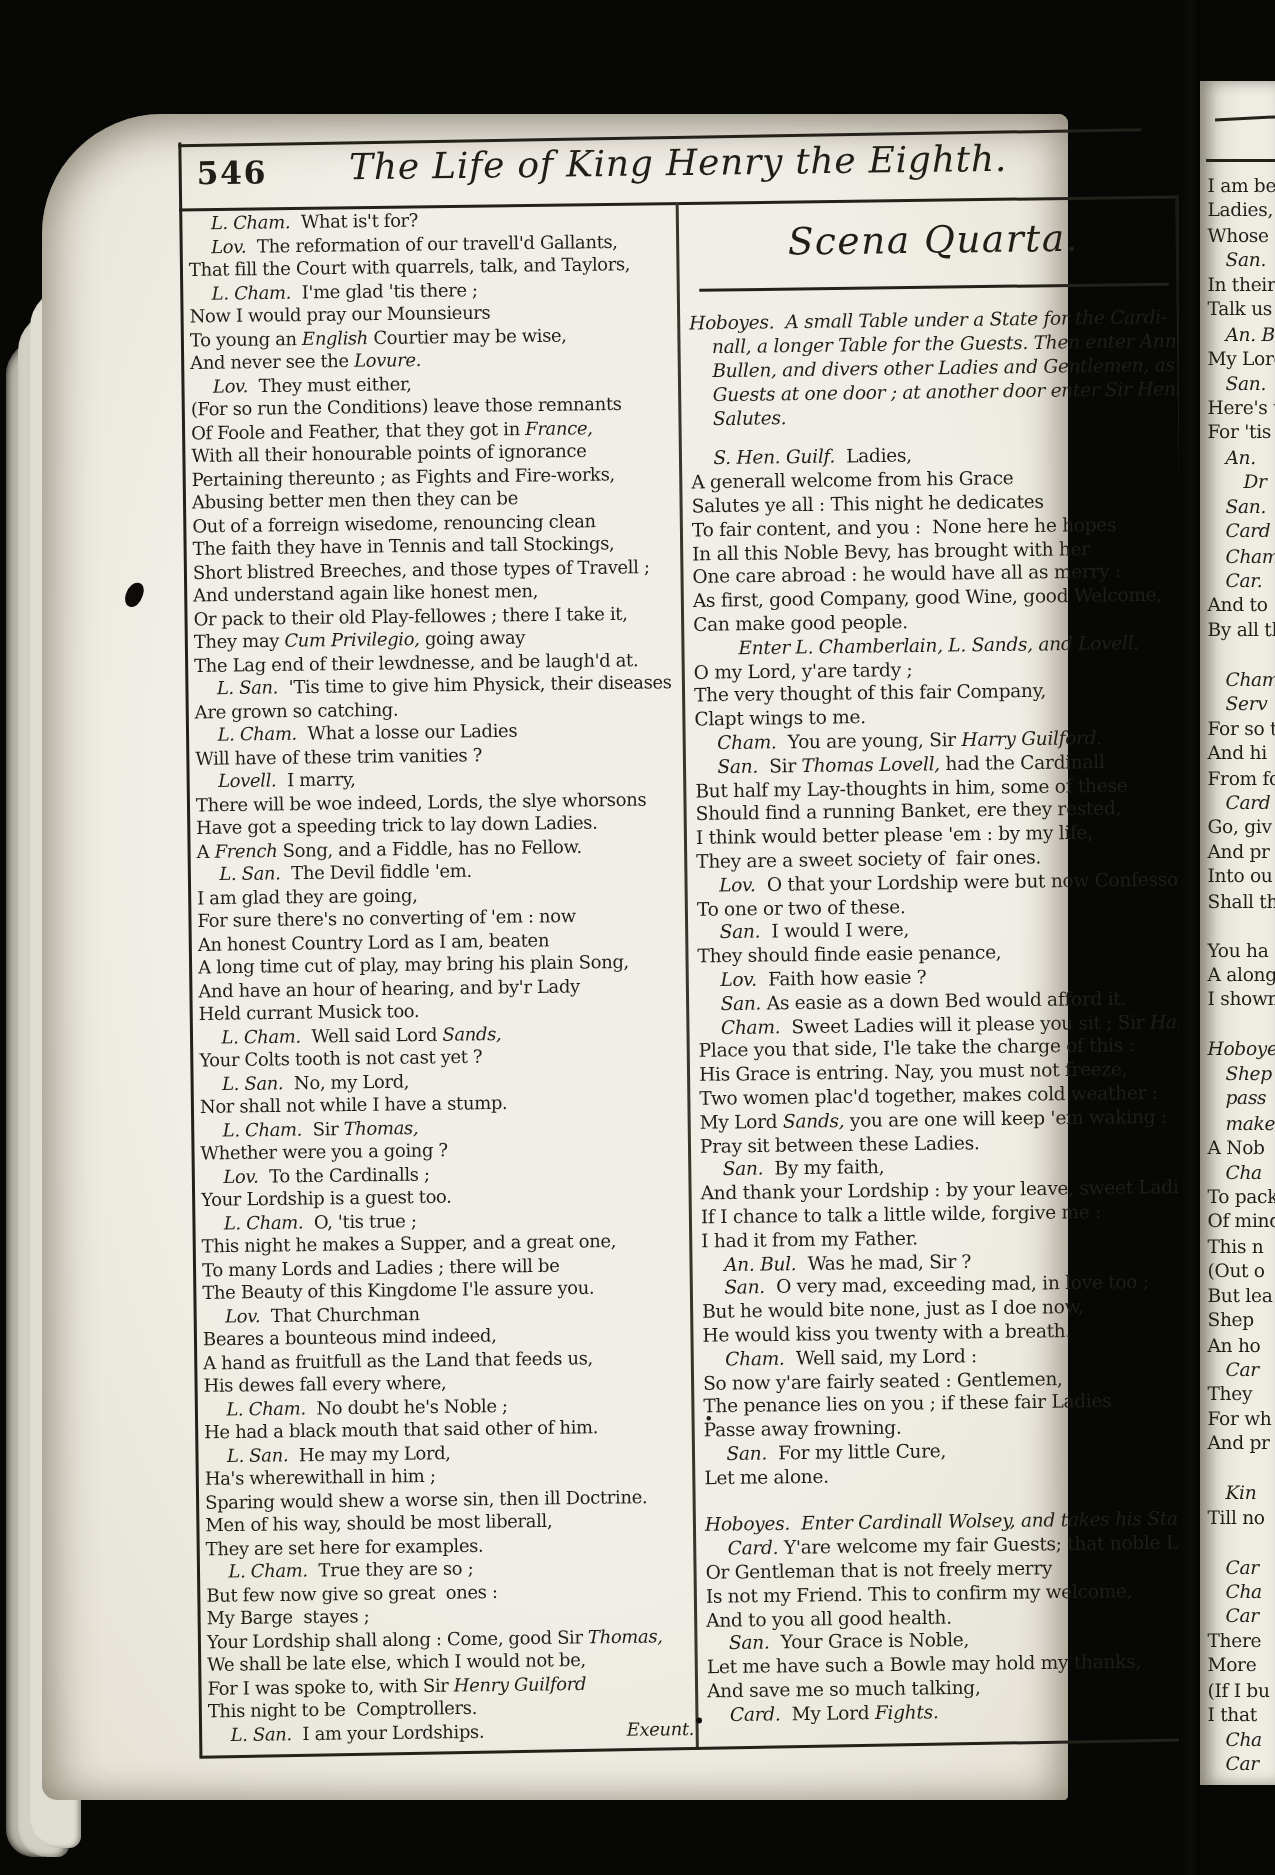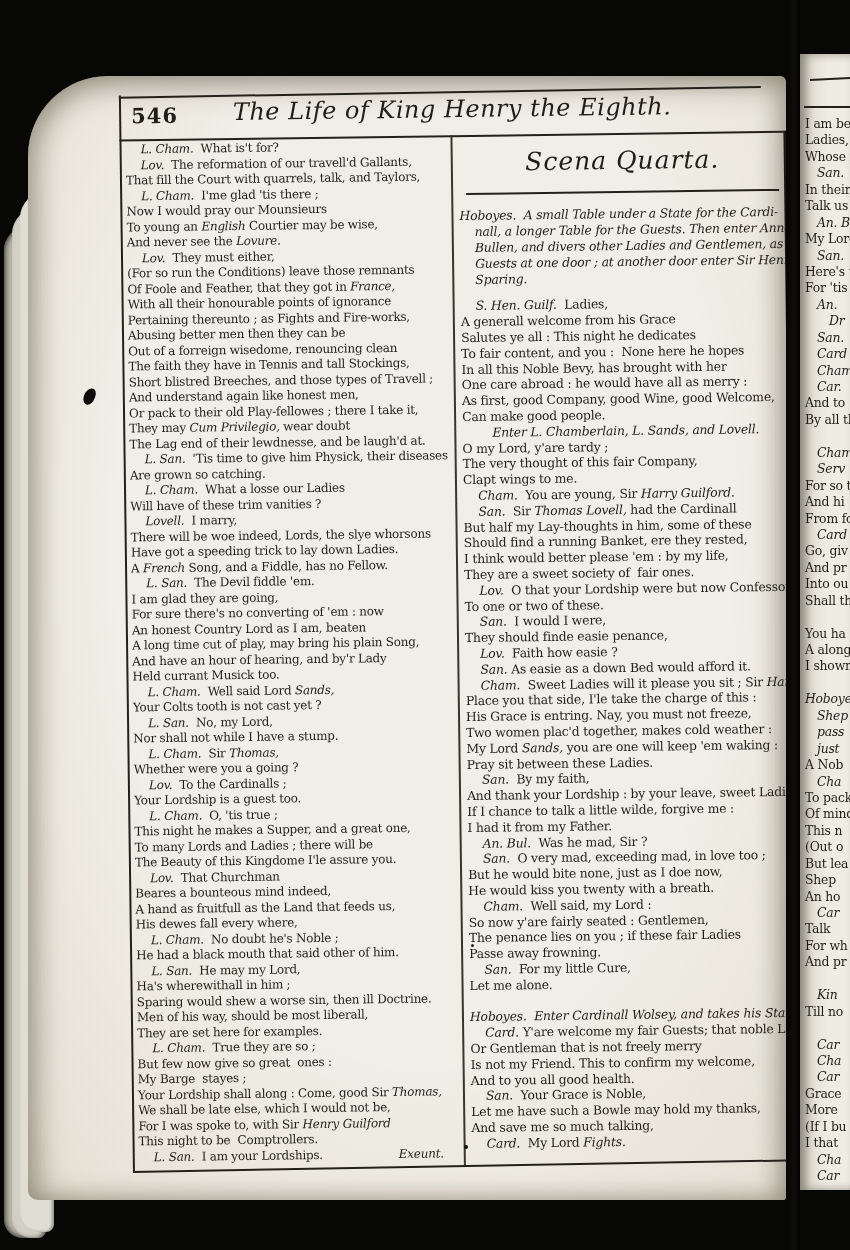--- a/index.html
+++ b/index.html
@@ -8,21 +8,21 @@
     background:#070706;
     font-family:"DejaVu Serif","Liberation Serif",serif;
     color:#211e17;
   }
   
   .edge-stack{position:absolute;border-radius:26px 6px 8px 20px;}
   .edge-1{left:4px;top:226px;width:30px;height:1012px;background:#b8b4a8;box-shadow:0 0 6px #000 inset;}
   .edge-2{left:12px;top:208px;width:34px;height:1030px;background:#d2cfc4;box-shadow:-3px 0 4px rgba(0,0,0,.55) inset;}
   .edge-3{left:20px;top:192px;width:34px;height:1040px;background:#e0ddd2;box-shadow:-2px 0 3px rgba(0,0,0,.35) inset;}
   .main-page{
-    position:absolute;left:28px;top:76px;width:758px;height:1124px;
+    position:absolute;left:28px;top:76px;width:684px;height:1124px;
     background:radial-gradient(ellipse at 52% 42%, #f1eee7 55%, #e6e2d6 92%, #d8d4c6 100%);
     border-radius:80px 6px 3px 10px;
     box-shadow:inset 0 14px 28px rgba(90,80,60,.28), inset -10px 0 22px rgba(70,60,45,.25), inset 12px 0 26px rgba(90,80,60,.30);
   }
   .tilt{position:absolute;inset:0;transform:rotate(-0.75deg);transform-origin:48% 50%;}
   .gutter{position:absolute;left:786px;top:0;width:14px;height:1250px;background:linear-gradient(90deg,#060605,#0e0d0b 60%,#030302);}
   .adjacent-page{
     position:absolute;left:800px;top:54px;width:50px;height:1136px;
     background:linear-gradient(90deg,#dcd8cc,#efece4 55%);
     box-shadow:inset 6px 0 10px rgba(40,35,25,.45);
@@ -52,21 +52,21 @@
   .scene-rule{width:96%;height:2px;background:#24211a;margin:9px auto 13px auto;}
   .sd-block .ln{line-height:15.9px;height:15.9px;font-style:italic;}
   .sd-gap{height:11px;}
   .ln{white-space:pre;overflow:visible;}
   .it{font-style:italic;}
   .t-c{text-align:center;font-style:italic;}
   .t-sd{font-style:italic;}
   .i1{padding-left:15px;}
   .i2{padding-left:26px;}
   .split{display:flex;justify-content:space-between;}
-  .split .fr{font-style:italic;padding-right:19px;}
+  .split .fr{font-style:italic;padding-right:0;}
   .signature-mark{text-align:right;padding-right:4px;font-size:13px;height:15.8px;line-height:15.8px;}
   
   .adj-rule-1{left:10px;top:24px;width:40px;height:2px;transform:rotate(-3deg);}
   .adj-rule-2{left:4px;top:52px;width:46px;height:2px;}
   .adj-text{position:absolute;left:5px;top:62px;width:60px;font-size:12.4px;letter-spacing:-.2px;}
   .adj-text .ln{line-height:16.45px;height:16.45px;}
   .adj-text .i1{padding-left:12px;}
   .adj-text .i2{padding-left:24px;}
   
   .ink-blot{position:absolute;left:84px;top:388px;width:11px;height:17px;background:#0d0c0a;border-radius:60% 40% 55% 45%;transform:rotate(18deg);}
@@ -105,21 +105,21 @@
         <div class="ln t-l"><span>(For so run the Conditions) leave those remnants</span></div>
         <div class="ln t-l"><span>Of Foole and Feather, that they got in </span><span class="it">France,</span></div>
         <div class="ln t-l"><span>With all their honourable points of ignorance</span></div>
         <div class="ln t-l"><span>Pertaining thereunto ; as Fights and Fire-works,</span></div>
         <div class="ln t-l"><span>Abusing better men then they can be</span></div>
         <div class="ln t-l"><span>Out of a forreign wisedome, renouncing clean</span></div>
         <div class="ln t-l"><span>The faith they have in Tennis and tall Stockings,</span></div>
         <div class="ln t-l"><span>Short blistred Breeches, and those types of Travell ;</span></div>
         <div class="ln t-l"><span>And understand again like honest men,</span></div>
         <div class="ln t-l"><span>Or pack to their old Play-fellowes ; there I take it,</span></div>
-        <div class="ln t-l"><span>They may </span><span class="it">Cum Privilegio,</span><span> wear doubt</span></div>
+        <div class="ln t-l"><span>They may </span><span class="it">Cum Privilegio,</span><span> going away</span></div>
         <div class="ln t-l"><span>The Lag end of their lewdnesse, and be laugh'd at.</span></div>
         <div class="ln t-l i1"><span class="it">L. San.</span><span>  'Tis time to give him Physick, their diseases</span></div>
         <div class="ln t-l"><span>Are grown so catching.</span></div>
         <div class="ln t-l i1"><span class="it">L. Cham.</span><span>  What a losse our Ladies</span></div>
         <div class="ln t-l"><span>Will have of these trim vanities ?</span></div>
         <div class="ln t-l i1"><span class="it">Lovell.</span><span>  I marry,</span></div>
         <div class="ln t-l"><span>There will be woe indeed, Lords, the slye whorsons</span></div>
         <div class="ln t-l"><span>Have got a speeding trick to lay down Ladies.</span></div>
         <div class="ln t-l"><span>A </span><span class="it">French</span><span> Song, and a Fiddle, has no Fellow.</span></div>
         <div class="ln t-l i1"><span class="it">L. San.</span><span>  The Devil fiddle 'em.</span></div>
@@ -163,21 +163,21 @@
       </div>
 
     <div class="col col-right">
       <div class="scene-heading">Scena  Quarta.</div>
       <div class="scene-rule"></div>
       <div class="sd-block">
           <div class="ln t-sd"><span class="it">Hoboyes.  A small Table under a State for the Cardi-</span></div>
           <div class="ln t-sd i1"><span class="it">nall, a longer Table for the Guests. Then enter Anne</span></div>
           <div class="ln t-sd i1"><span class="it">Bullen, and divers other Ladies and Gentlemen, as</span></div>
           <div class="ln t-sd i1"><span class="it">Guests at one door ; at another door enter Sir Henry</span></div>
-          <div class="ln t-sd i1"><span class="it">Sparing.</span></div>
+          <div class="ln t-sd i1"><span class="it">Salutes.</span></div>
         </div>
       <div class="sd-gap"></div>
       <div>
           <div class="ln t-l i1"><span class="it">S. Hen. Guilf.</span><span>  Ladies,</span></div>
           <div class="ln t-l"><span>A generall welcome from his Grace</span></div>
           <div class="ln t-l"><span>Salutes ye all : This night he dedicates</span></div>
           <div class="ln t-l"><span>To fair content, and you :  None here he hopes</span></div>
           <div class="ln t-l"><span>In all this Noble Bevy, has brought with her</span></div>
           <div class="ln t-l"><span>One care abroad : he would have all as merry :</span></div>
           <div class="ln t-l"><span>As first, good Company, good Wine, good Welcome,</span></div>
@@ -275,41 +275,41 @@
       <div class="ln t-l"><span>Into ou</span></div>
       <div class="ln t-l"><span>Shall th</span></div>
       <div class="ln t-g gap">&nbsp;</div>
       <div class="ln t-l"><span>You ha</span></div>
       <div class="ln t-l"><span>A along</span></div>
       <div class="ln t-l"><span>I shown</span></div>
       <div class="ln t-g gap">&nbsp;</div>
       <div class="ln t-l"><span class="it">Hoboye</span></div>
       <div class="ln t-l i1"><span class="it">Shep</span></div>
       <div class="ln t-l i1"><span class="it">pass</span></div>
-      <div class="ln t-l i1"><span class="it">just</span></div>
+      <div class="ln t-l i1"><span class="it">make</span></div>
       <div class="ln t-l"><span>A Nob</span></div>
       <div class="ln t-l i1"><span class="it">Cha</span></div>
       <div class="ln t-l"><span>To pack</span></div>
       <div class="ln t-l"><span>Of mind</span></div>
       <div class="ln t-l"><span>This n</span></div>
       <div class="ln t-l"><span>(Out o</span></div>
       <div class="ln t-l"><span>But lea</span></div>
       <div class="ln t-l"><span>Shep</span></div>
       <div class="ln t-l"><span>An ho</span></div>
       <div class="ln t-l i1"><span class="it">Car</span></div>
-      <div class="ln t-l"><span>Talk</span></div>
+      <div class="ln t-l"><span>They</span></div>
       <div class="ln t-l"><span>For wh</span></div>
       <div class="ln t-l"><span>And pr</span></div>
       <div class="ln t-g gap">&nbsp;</div>
       <div class="ln t-l i1"><span class="it">Kin</span></div>
       <div class="ln t-l"><span>Till no</span></div>
       <div class="ln t-g gap">&nbsp;</div>
       <div class="ln t-l i1"><span class="it">Car</span></div>
       <div class="ln t-l i1"><span class="it">Cha</span></div>
       <div class="ln t-l i1"><span class="it">Car</span></div>
-      <div class="ln t-l"><span>Grace</span></div>
+      <div class="ln t-l"><span>There</span></div>
       <div class="ln t-l"><span>More</span></div>
       <div class="ln t-l"><span>(If I bu</span></div>
       <div class="ln t-l"><span>I that</span></div>
       <div class="ln t-l i1"><span class="it">Cha</span></div>
       <div class="ln t-l i1"><span class="it">Car</span></div>
     </div>
 </div>
 
 </body></html>

